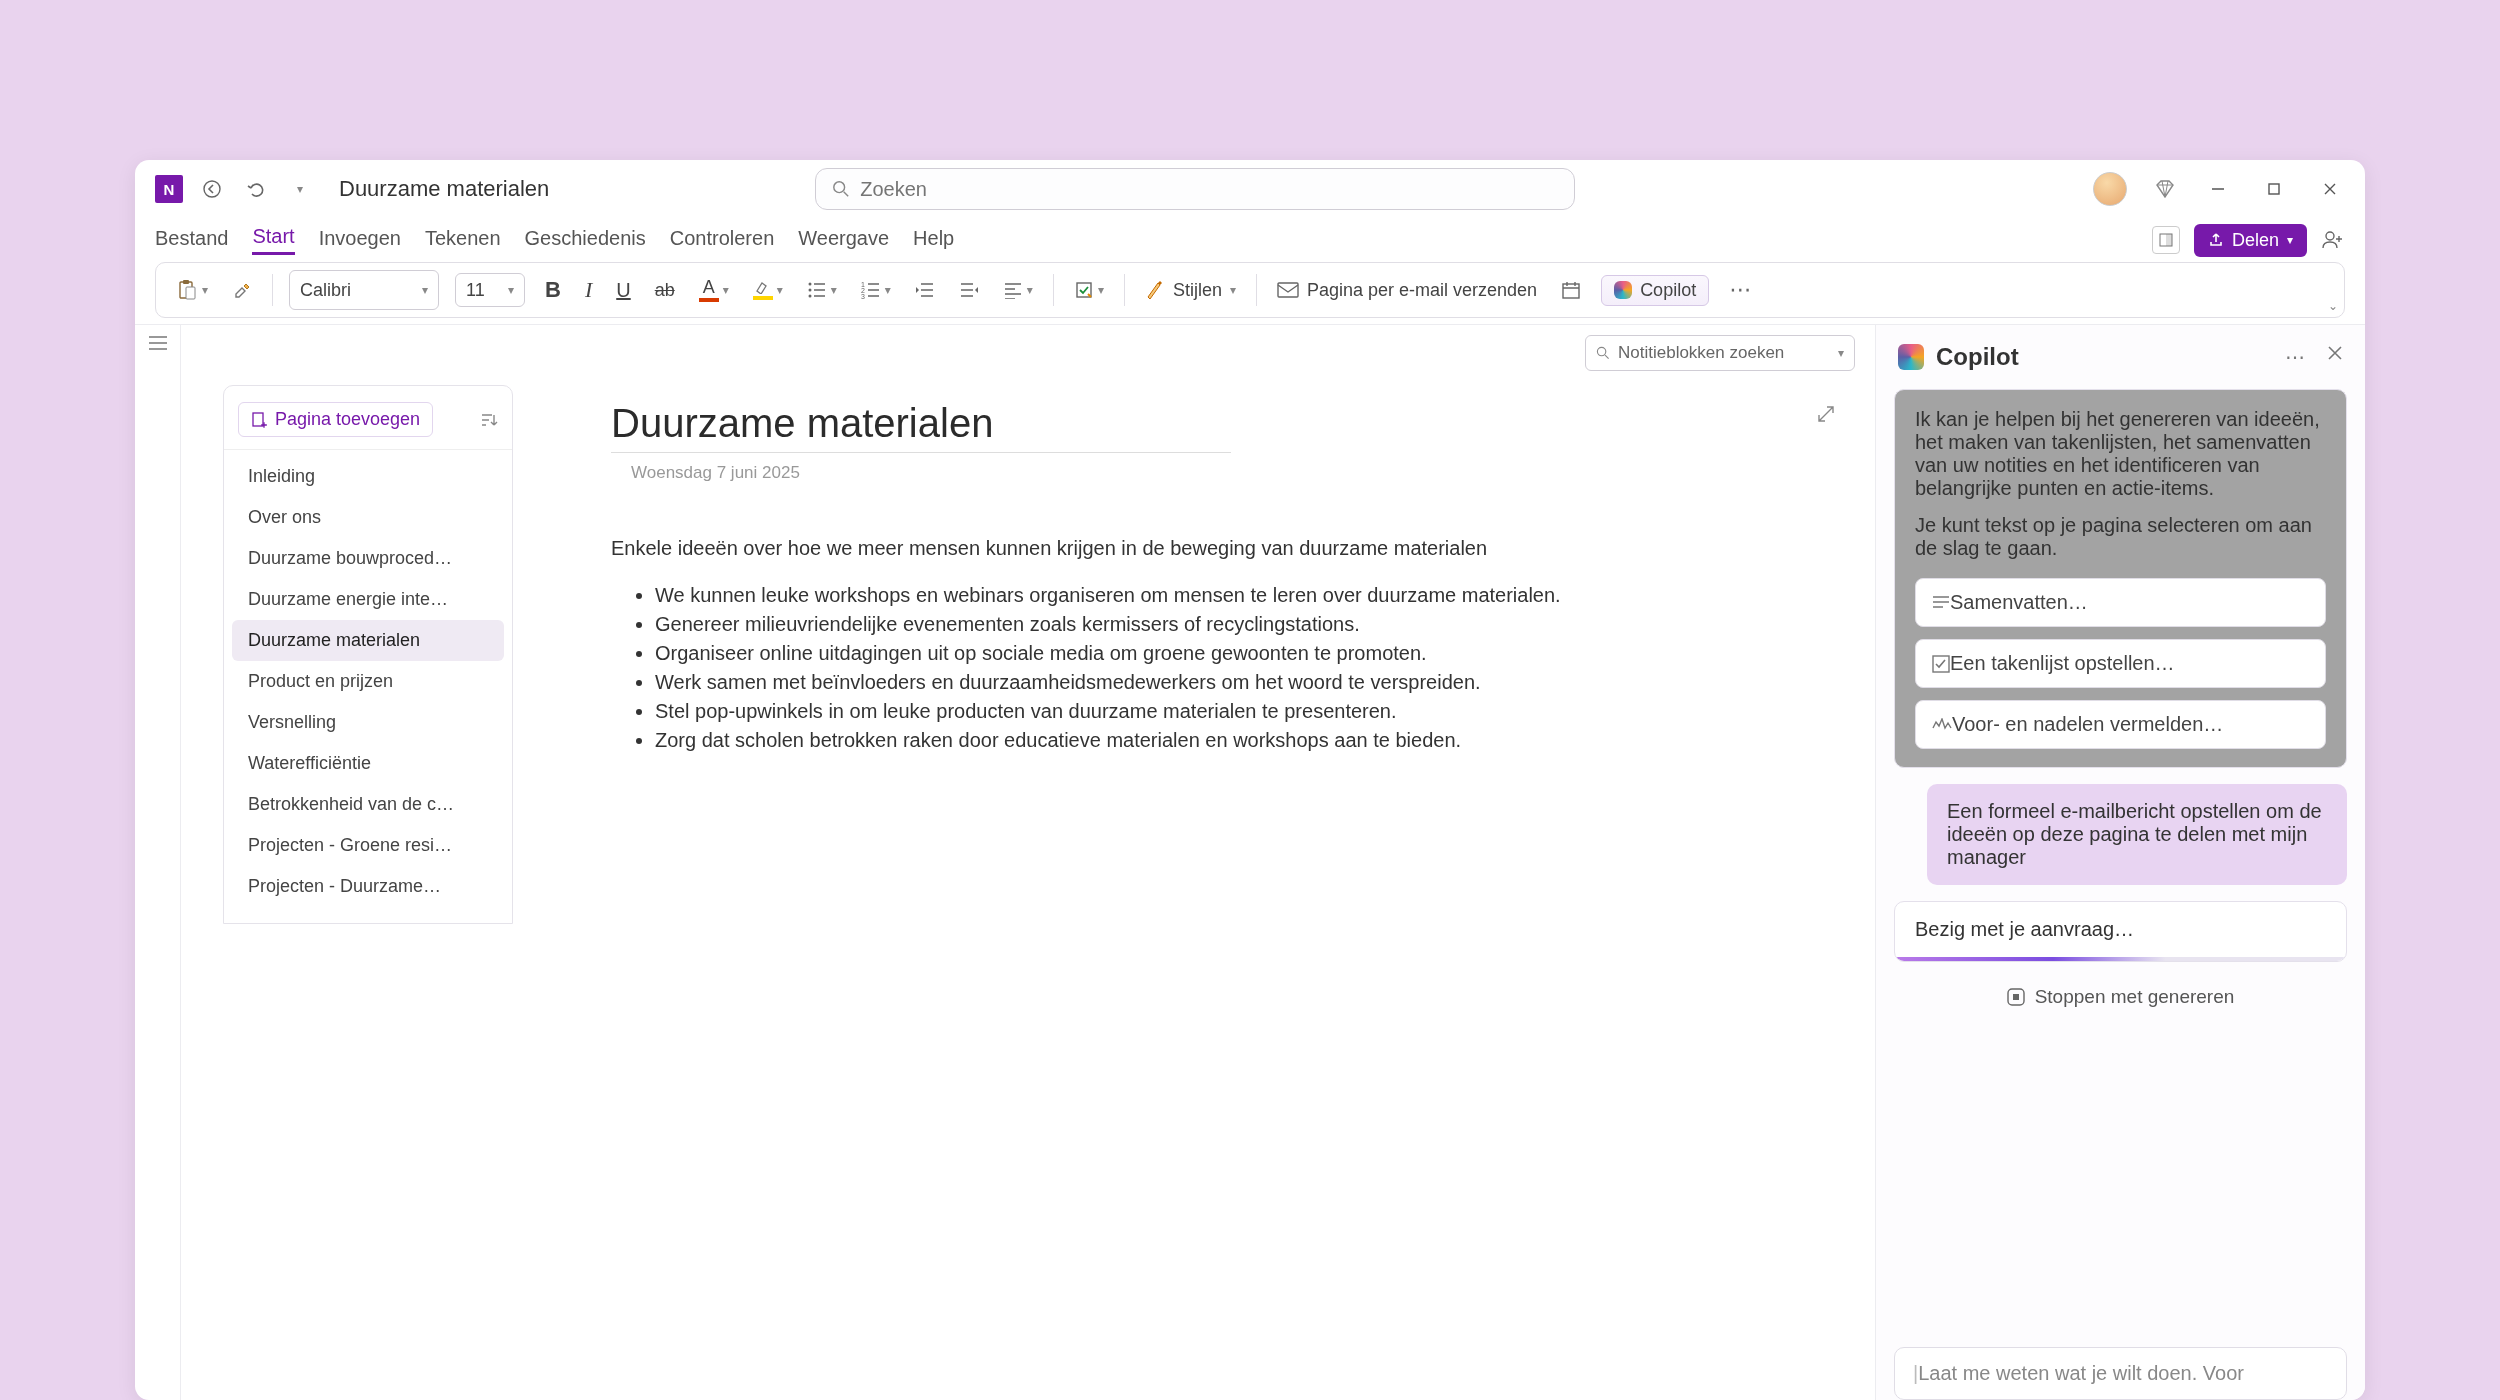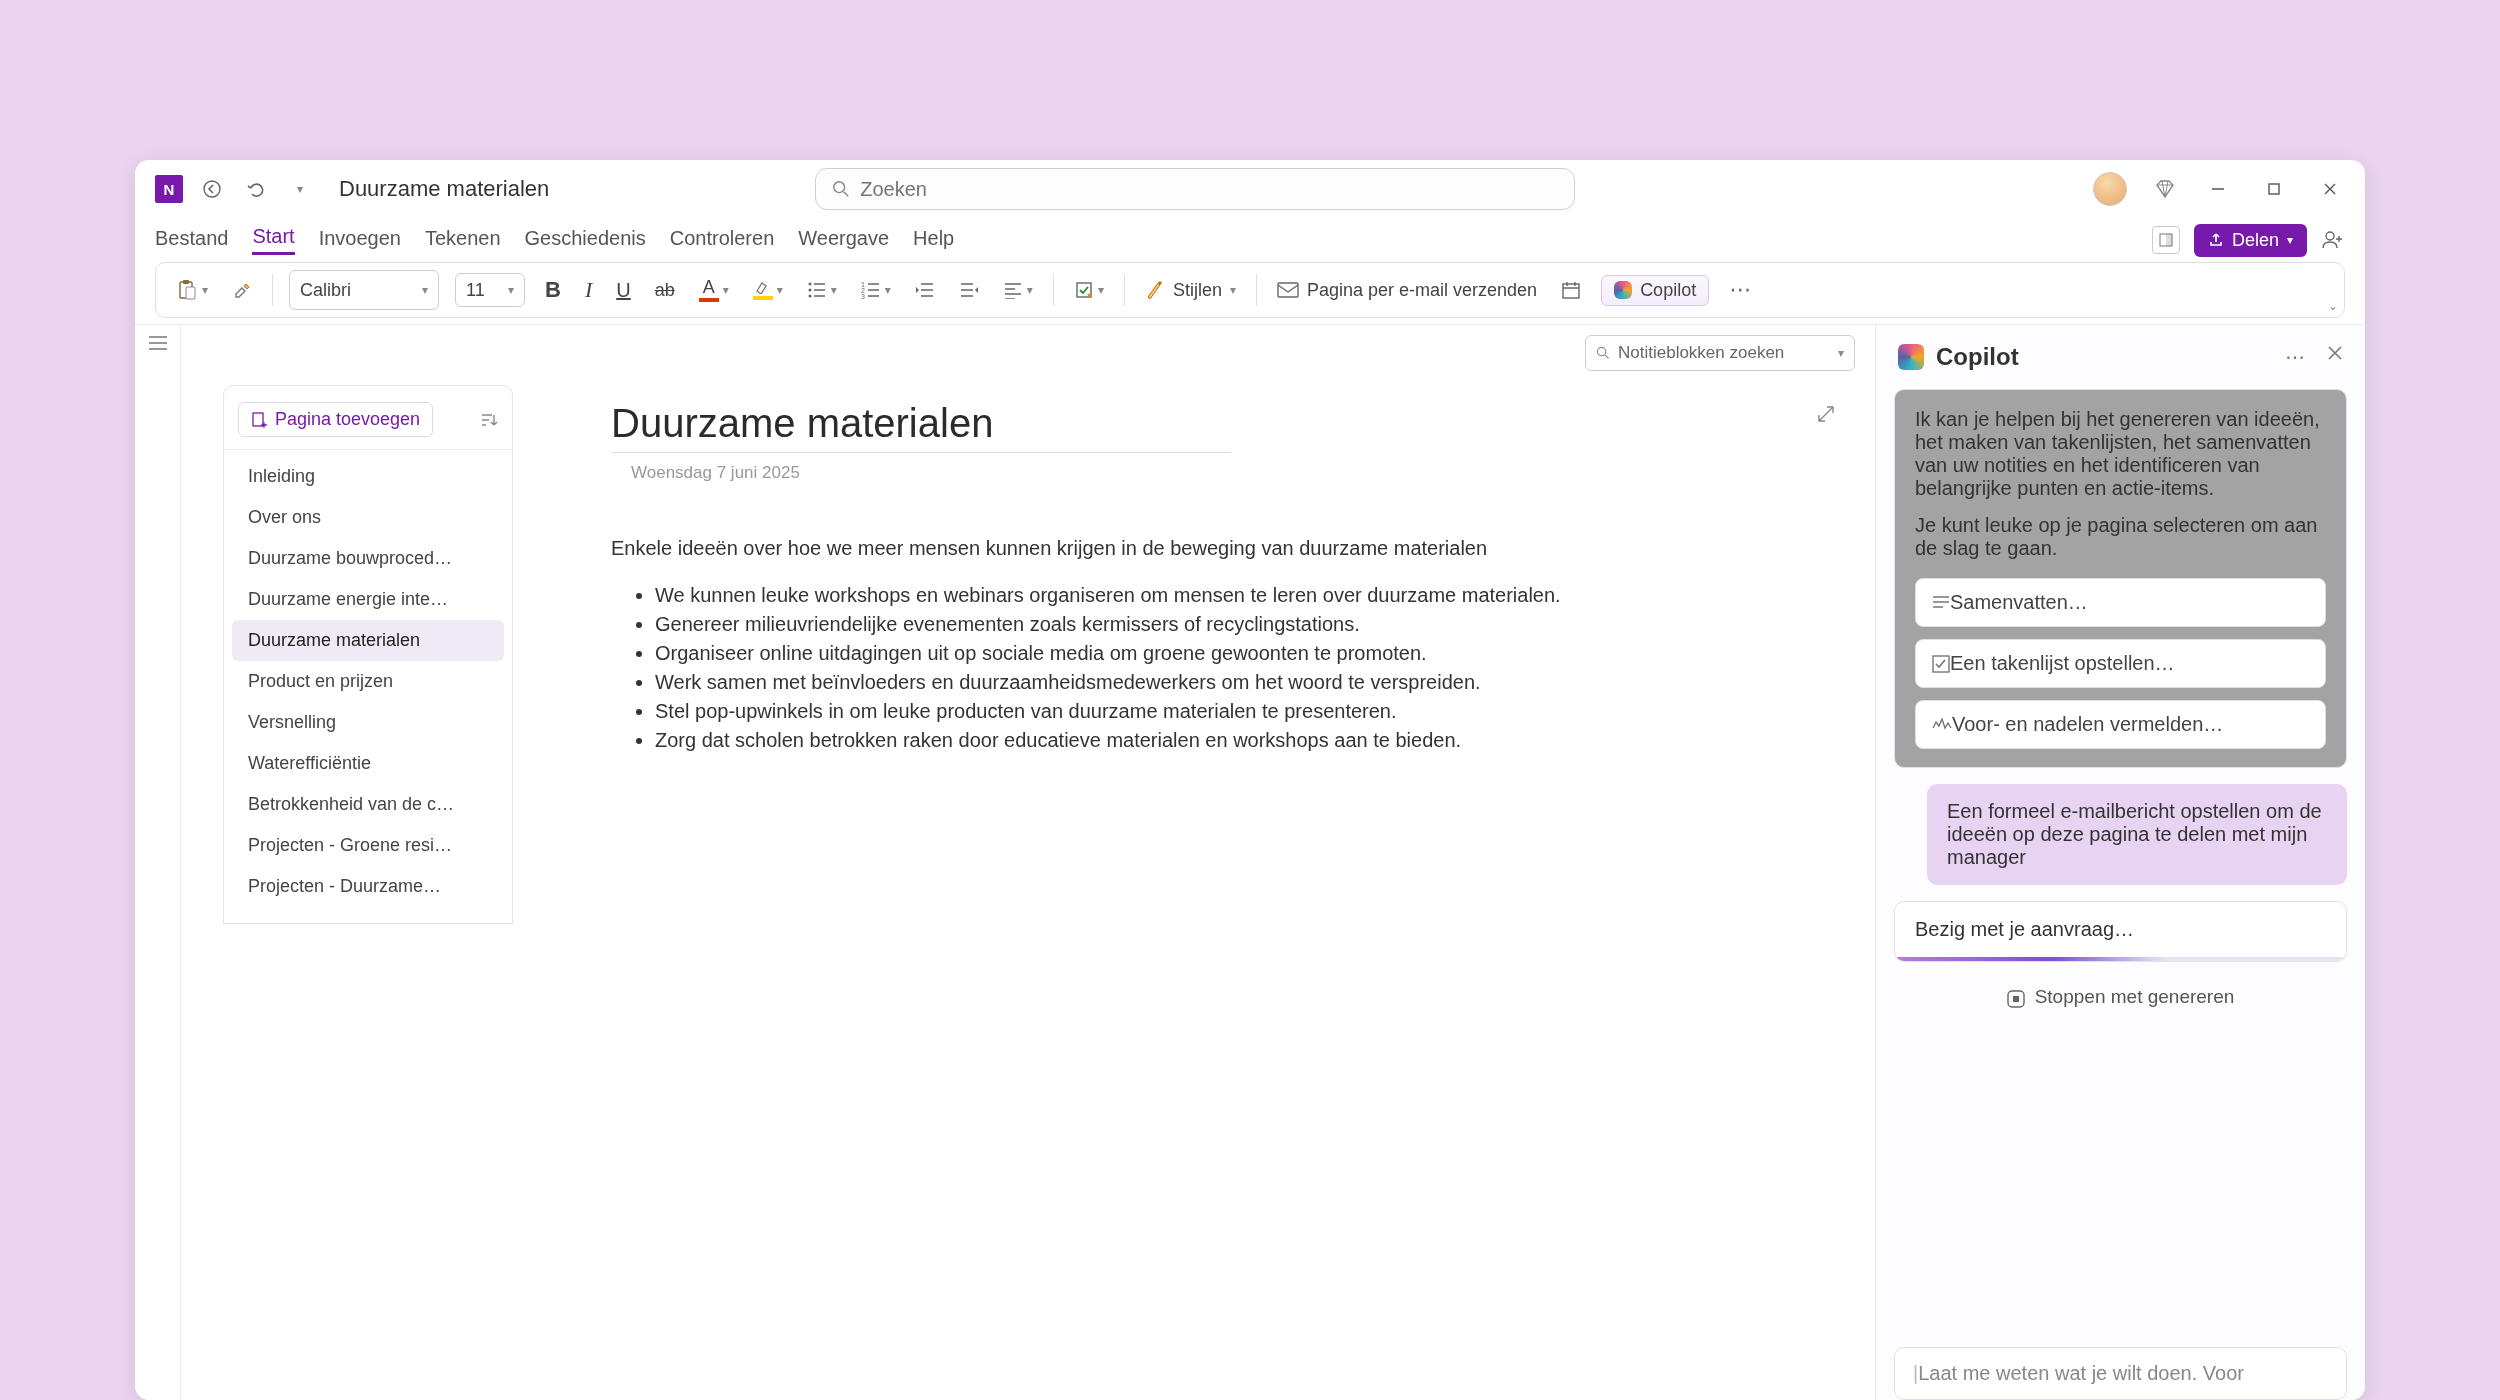--- a/index.html
+++ b/index.html
@@ -69,21 +69,21 @@
 .cp-title { font-size: 24px; font-weight: 600; color: #333; }
 .cp-head-right { margin-left: auto; display: flex; gap: 20px; color: #777; }
 .cp-body { padding: 6px 18px 0 18px; display: flex; flex-direction: column; gap: 16px; overflow-y: auto; flex: 1; }
 .cp-card { border: 1px solid #e4e0eb; border-radius: 10px; background: #a3a3a3; padding: 18px 20px; font-size: 20px; color: #333; }
 .cp-card p + p { margin-top: 14px; }
 .suggestion { display: flex; align-items: center; border: 1px solid #e0dde6; border-radius: 8px; padding: 12px 16px; font-size: 20px; color: #444; cursor: pointer; margin-top: 12px; background: #fff; }
 .suggestion:first-of-type { margin-top: 18px; }
 .user-bubble { align-self: flex-end; max-width: 420px; background: #e8d4f2; border-radius: 10px; padding: 16px 20px; font-size: 20px; color: #333; }
 .progress-card { border: 1px solid #e4e0eb; border-radius: 10px; background: #fff; padding: 16px 20px 0 20px; font-size: 20px; color: #333; overflow: hidden; }
 .progress-bar { height: 4px; margin: 16px -20px 0 -20px; background: linear-gradient(90deg, #b97ae8 0%, #7a4de0 35%, #e8e4f0 60%, #e8e4f0 100%); border-radius: 0 0 8px 8px; }
-.stop-gen { align-self: center; display: flex; align-items: flex-end; gap: 10px; font-size: 19px; color: #555; cursor: pointer; margin: 8px 0 14px 0; }
+.stop-gen { align-self: center; display: flex; align-items: center; gap: 10px; font-size: 19px; color: #555; cursor: pointer; margin: 8px 0 14px 0; }
 .cp-input { margin: 0 18px 0 18px; border: 1px solid #e0dde6; border-radius: 10px; background: #fff; padding: 14px 18px; font-size: 20px; color: #888; }
 svg { display: block; }
 </style>
 </head>
 <body>
 
 <div class="app-window">
 
   <div class="titlebar">
     <div class="app-icon">N</div>
@@ -374,21 +374,21 @@
           <div style="cursor:pointer">
             <svg width="16" height="16" viewBox="0 0 16 16">
                 <path d="M2 2l12 12M14 2L2 14" stroke="#777" stroke-width="1.6"></path>
               </svg>
           </div>
         </div>
       </div>
       <div class="cp-body">
         <div class="cp-card">
           <p>Ik kan je helpen bij het genereren van ideeën, het maken van takenlijsten, het samenvatten van uw notities en het identificeren van belangrijke punten en actie-items.</p>
-          <p>Je kunt leuke op je pagina selecteren om aan de slag te gaan.</p>
+          <p>Je kunt tekst op je pagina selecteren om aan de slag te gaan.</p>
           <div class="suggestion">
             <svg width="18" height="16" viewBox="0 0 18 16">
                 <path d="M1 2h16M1 7h16M1 12h10" stroke="#777" stroke-width="1.6"></path>
               </svg>
             <span>Samenvatten…</span>
           </div>
           <div class="suggestion">
             <svg width="18" height="18" viewBox="0 0 18 18">
                 <rect x="1" y="1" width="16" height="16" stroke="#777" fill="none" stroke-width="1.4"></rect>
                 <path d="M4 9l3 3 6-7" stroke="#777" stroke-width="1.6" fill="none"></path>

